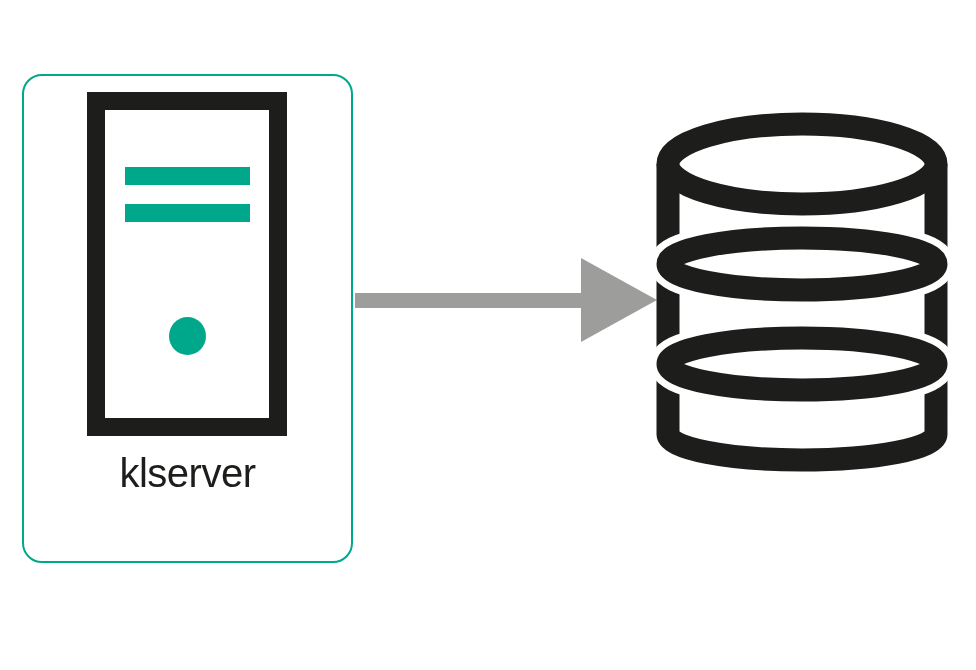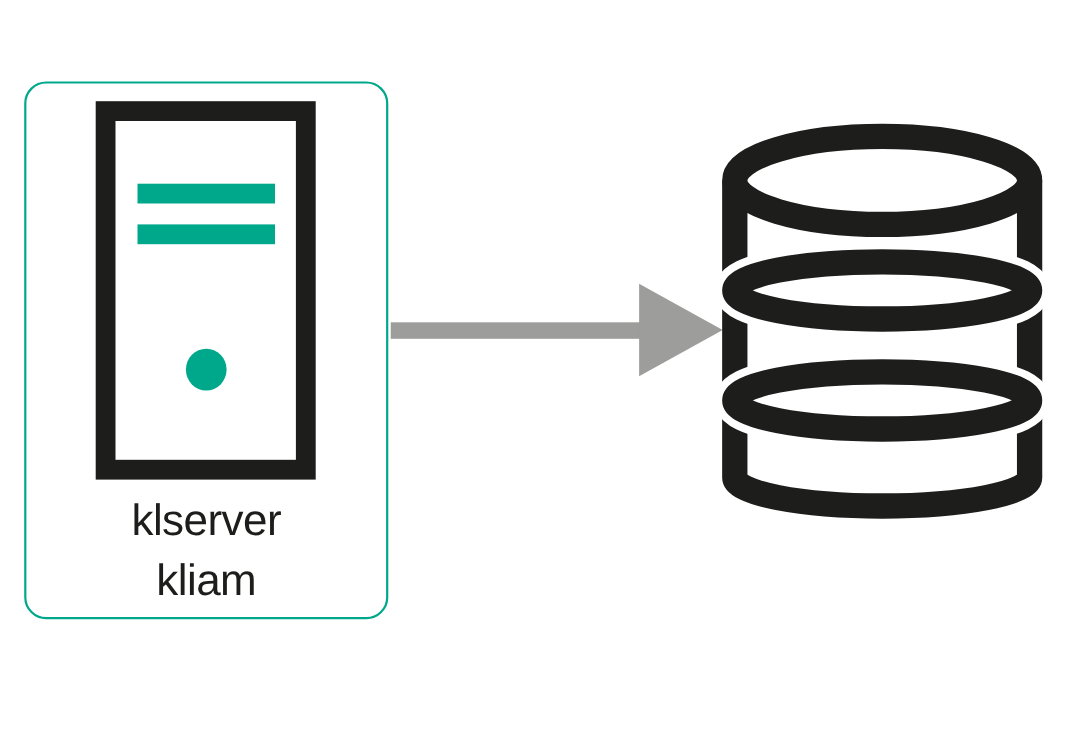--- a/index.html
+++ b/index.html
@@ -75,21 +75,20 @@
   <div class="group-box">
 
     <div class="server-icon">
       <div class="vent-bar v1"></div>
       <div class="vent-bar v2"></div>
       <div class="power-dot"></div>
     </div>
 
     <div class="node-labels">
       <div>klserver</div>
-      <div>kliam</div>
     </div>
   </div>
 
   <svg class="arrow-svg" viewBox="0 0 302 90" xmlns="http://www.w3.org/2000/svg" aria-hidden="true">
     <rect x="0" y="38" width="230" height="15" fill="#9d9d9c"></rect>
     <polygon points="226,3 226,87 302,45" fill="#9d9d9c"></polygon>
   </svg>
 
   <svg class="db-svg" viewBox="0 0 300 372" xmlns="http://www.w3.org/2000/svg" aria-hidden="true">
     <g fill="#ffffff" stroke="#1d1d1b" stroke-width="23" stroke-linejoin="round" stroke-linecap="butt">

